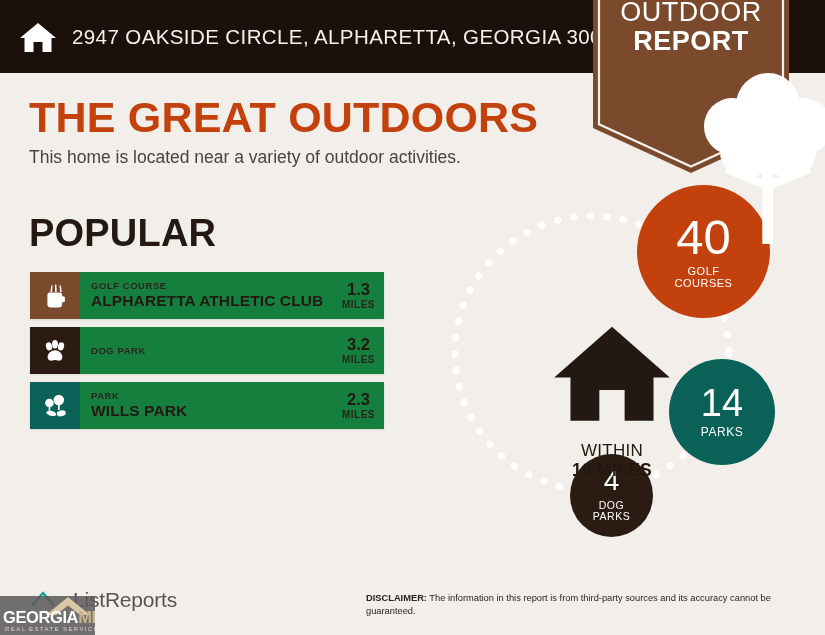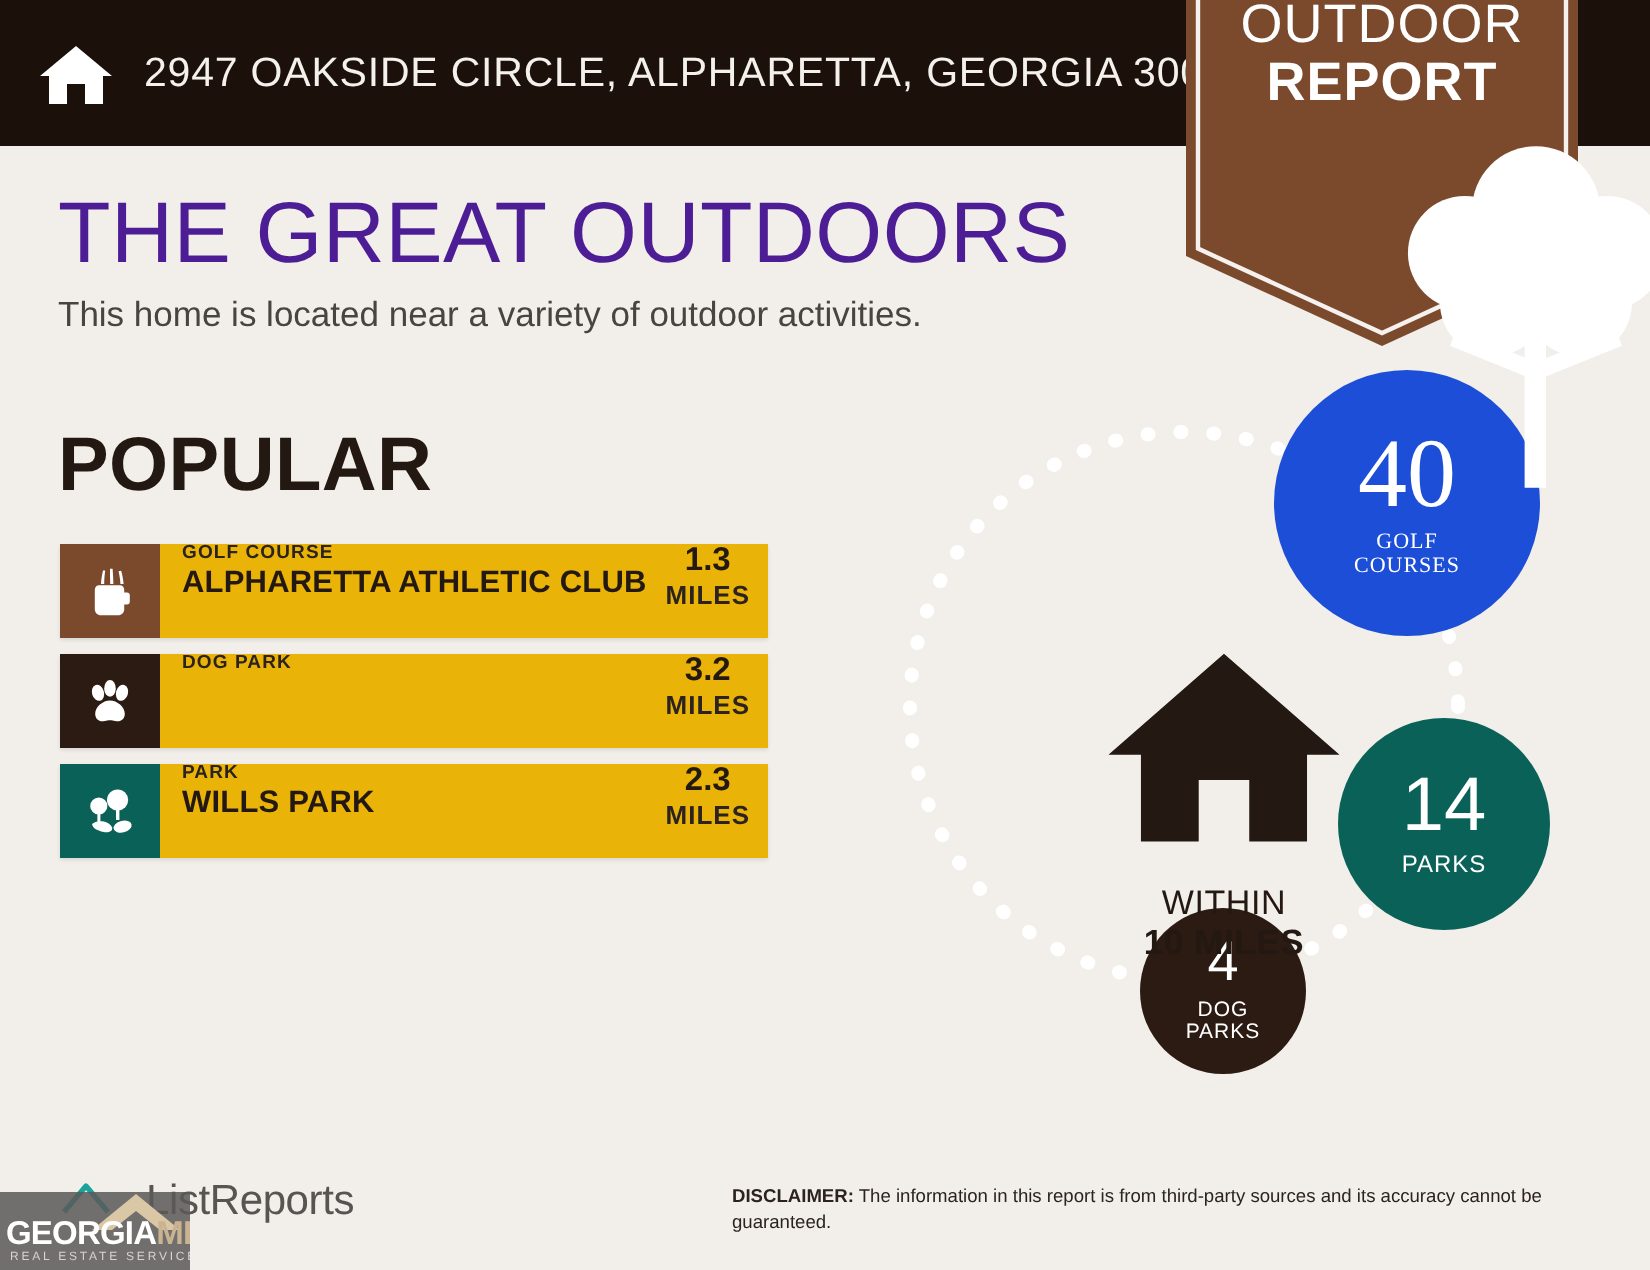--- a/index.html
+++ b/index.html
@@ -57,22 +57,22 @@
     left: 50%; top: 78px;
     transform: translateX(-50%);
     width: 42px; height: 52px;
   }
 
   
   .title {
     position: absolute;
     left: 29px; top: 93px;
     font-size: 43px;
-    font-weight: normal;
-    color: #4c1d95;
+    font-weight: bold;
+    color: #c2410c;
     letter-spacing: 0.2px;
   }
   .subtitle {
     position: absolute;
     left: 29px; top: 147px;
     font-size: 17.5px;
     color: #4A4441;
   }
 
   
@@ -97,22 +97,23 @@
     margin-bottom: 8px;
     box-shadow: 0 1px 2px rgba(0,0,0,0.10);
   }
   .poi-icon-box {
     width: 50px; flex: 0 0 50px;
     display: flex; align-items: center; justify-content: center;
   }
   .poi-icon-box svg { width: 28px; height: 28px; }
   .poi-body {
     flex: 1 1 auto;
-    background: #eab308;
+    background: #15803d;
     display: flex;
+    align-items: center;
     justify-content: space-between;
     padding: 0 9px 0 11px;
   }
   .poi-texts { line-height: 1.05; }
   .poi-cat {
     font-size: 9.5px;
     font-weight: bold;
     color: #2C2320;
     letter-spacing: 0.55px;
   }
@@ -129,21 +130,21 @@
     line-height: 1.0;
     flex: 0 0 auto;
     padding-left: 6px;
   }
   .poi-dist-num {
     font-size: 16.5px;
     font-weight: bold;
     color: #231812;
   }
   .poi-dist-unit {
-    font-size: 13px;
+    font-size: 10px;
     font-weight: bold;
     color: #2C2320;
     letter-spacing: 0.5px;
     margin-top: 2px;
   }
 
   
   .info {
     position: absolute;
     left: 437px; top: 185px;
@@ -167,22 +168,21 @@
   .bubble-num { line-height: 0.95; }
   .bubble-label {
     line-height: 1.1;
     letter-spacing: 0.5px;
     margin-top: 5px;
   }
 
   .bubble-golf {
     left: 200px; top: 0px;
     width: 133px; height: 133px;
-    background: #1d4ed8;
-    font-family: Liberation Serif, serif;
+    background: #c2410c;
   }
   .bubble-golf .bubble-num { font-size: 49px; }
   .bubble-golf .bubble-label { font-size: 11px; }
 
   .bubble-parks {
     left: 232px; top: 174px;
     width: 106px; height: 106px;
     background: #0A6158;
   }
   .bubble-parks .bubble-num { font-size: 38px; }

